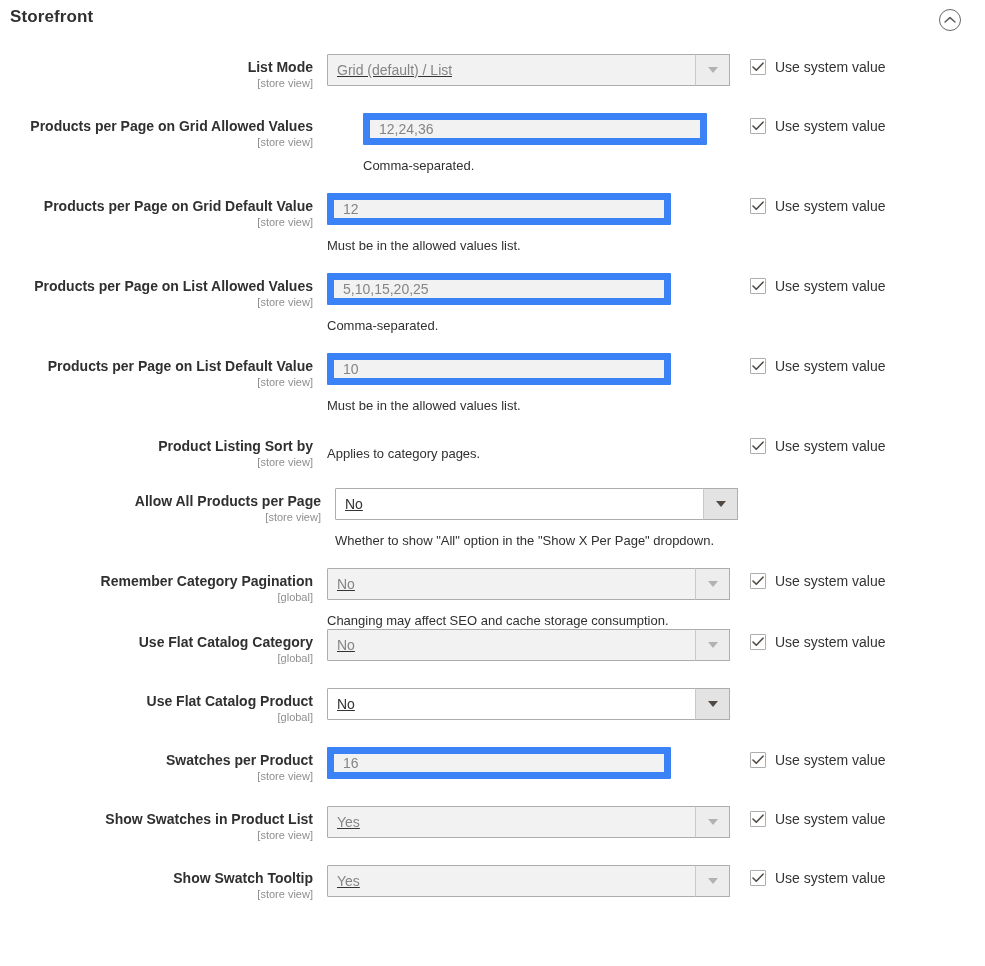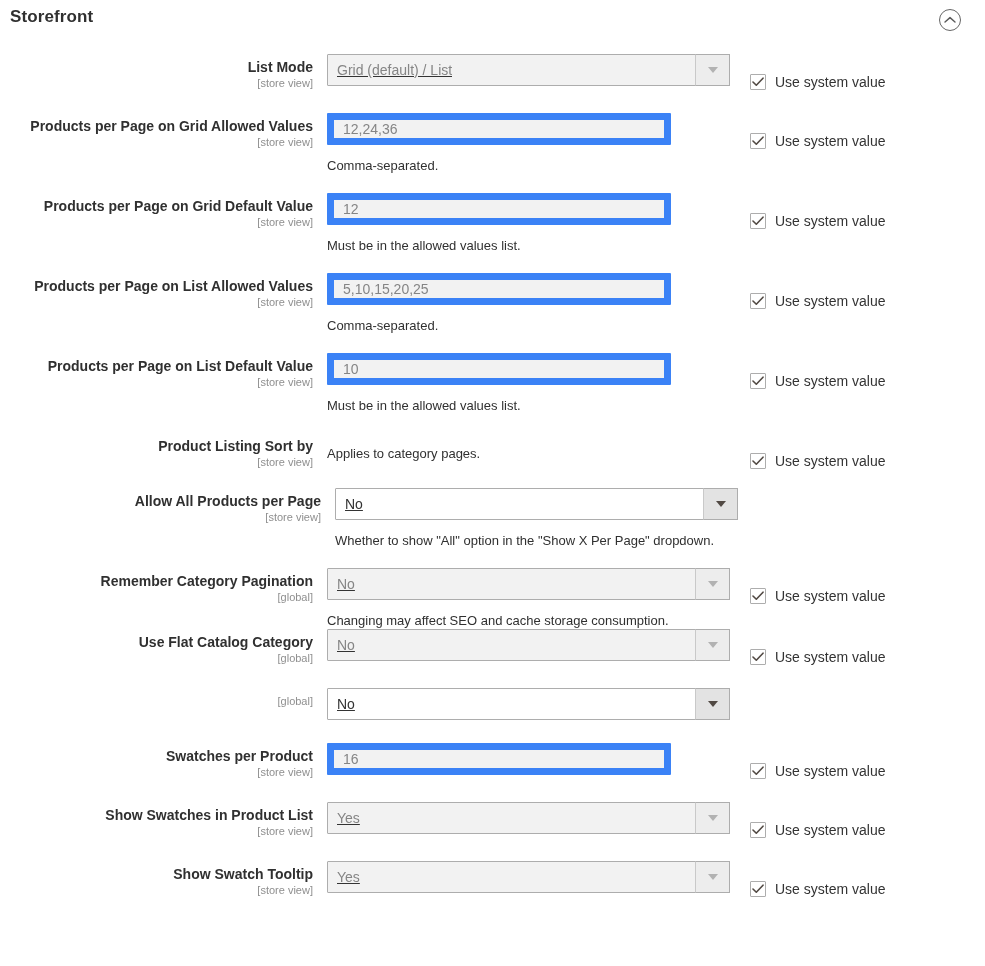--- a/index.html
+++ b/index.html
@@ -164,21 +164,21 @@
     font-size: 13px;
     color: #303030;
     line-height: 16px;
     padding-top: 13px;
   }
 
   
   .sysval {
     position: absolute;
     left: 750px;
-    top: 20px;
+    top: 5px;
     display: flex;
     align-items: center;
     white-space: nowrap;
   }
   .cbox {
     width: 16px;
     height: 16px;
     box-sizing: border-box;
     border: 1px solid #adadad;
     background: #ffffff;
@@ -228,21 +228,21 @@
       </div>
       <div class="sysval">
         <span class="cbox">
           <svg width="12" height="10" viewBox="0 0 12 10" aria-hidden="true">
             <path d="M1 5 L4.3 8.2 L11 1.2" fill="none" stroke="#514943" stroke-width="1.6" stroke-linecap="round" stroke-linejoin="round"></path>
           </svg>
         </span>
         <span class="sysval-label">Use system value</span>
       </div>
     </div>
-    <div class="field-row" style="margin-bottom: 19px;">
+    <div class="field-row" style="margin-bottom: 19px; gap: 36px;">
       <div class="label-col">
         <span class="field-label">Products per Page on Grid Allowed Values</span>
         <span class="field-scope">[store view]</span>
       </div>
       <div class="control-col">
         <div class="control-wrap"><input class="txt" type="text" readonly="" value="12,24,36" style=""></div>
         <div class="note">Comma-separated.</div>
       </div>
       <div class="sysval">
         <span class="cbox">
@@ -385,20 +385,21 @@
         <span class="cbox">
           <svg width="12" height="10" viewBox="0 0 12 10" aria-hidden="true">
             <path d="M1 5 L4.3 8.2 L11 1.2" fill="none" stroke="#514943" stroke-width="1.6" stroke-linecap="round" stroke-linejoin="round"></path>
           </svg>
         </span>
         <span class="sysval-label">Use system value</span>
       </div>
     </div>
     <div class="field-row" style="margin-bottom: 23px;">
       <div class="label-col">
+        <span class="field-label">Use Flat Catalog Product</span>
         <span class="field-scope">[global]</span>
       </div>
       <div class="control-col">
         <div class="control-wrap">
           <div class="sel is-active">
             <span class="sel-value">No</span>
             <span class="sel-arrow">
               <i></i>
             </span>
           </div>

